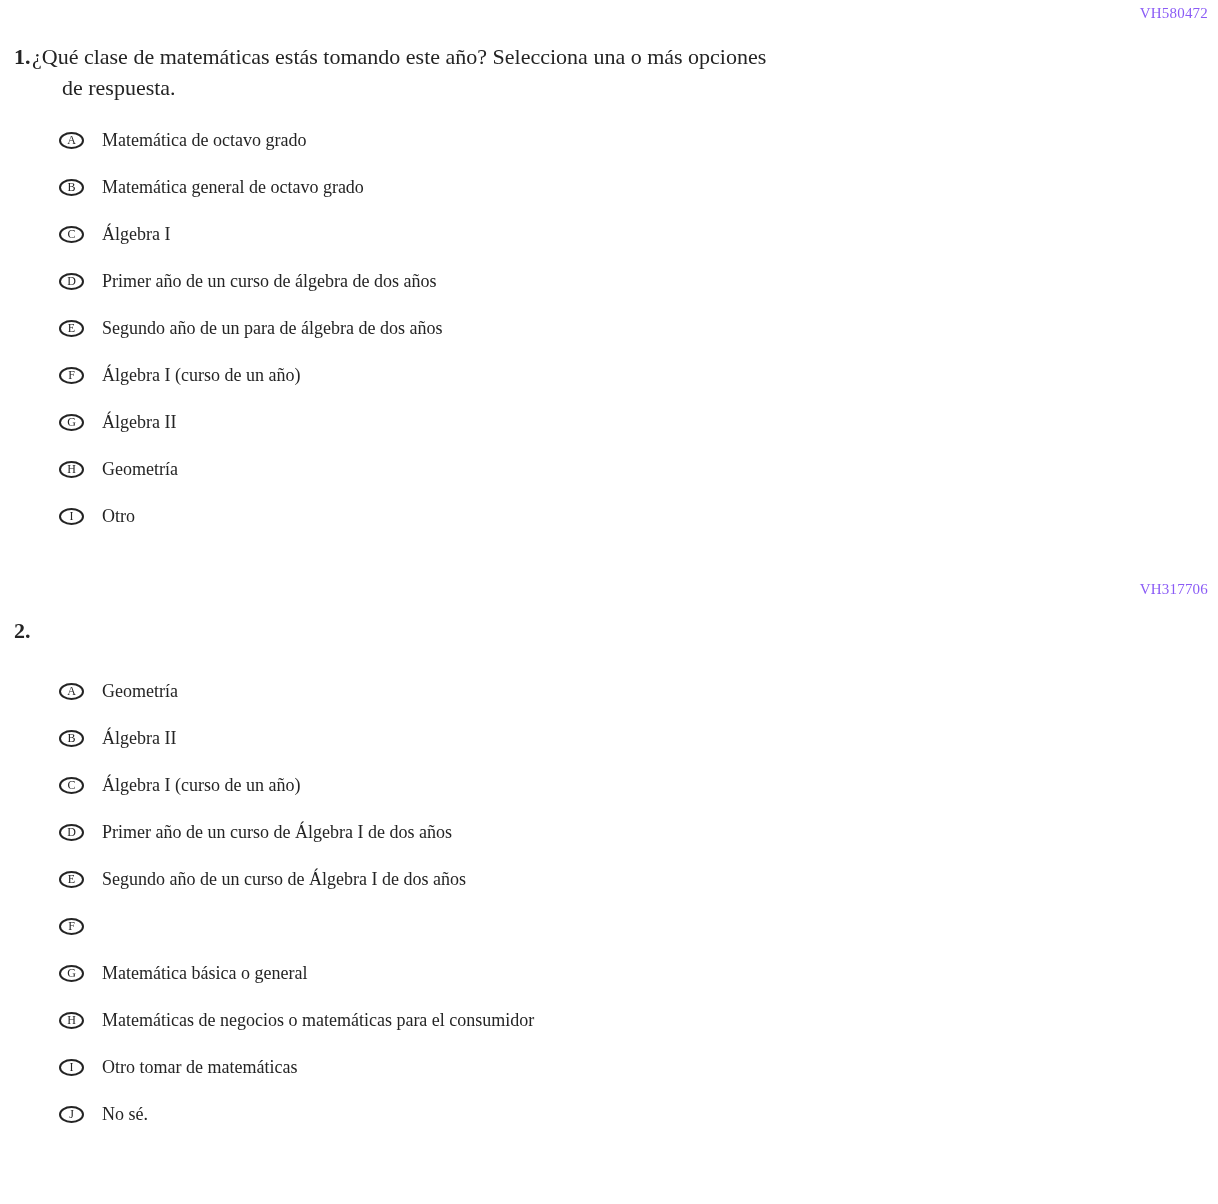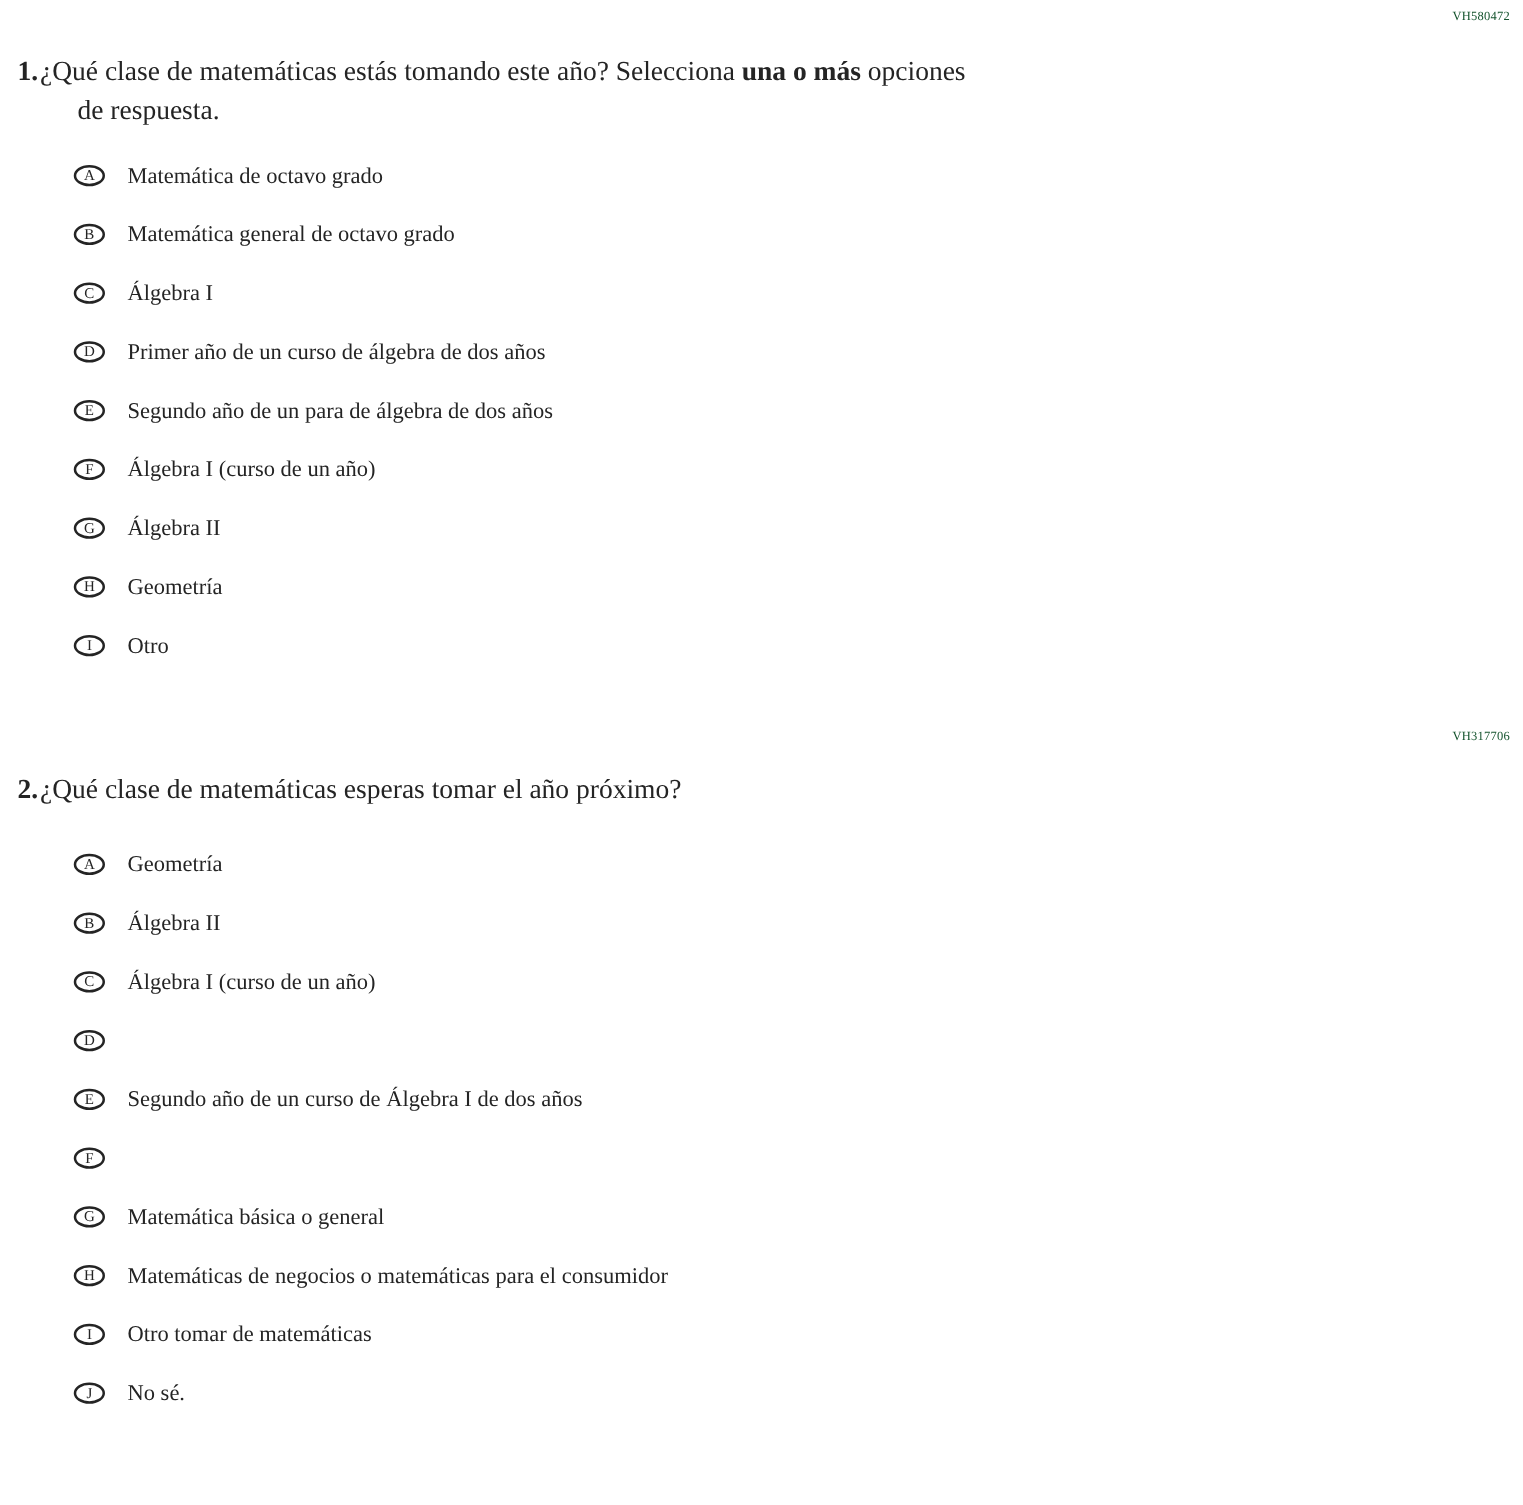--- a/index.html
+++ b/index.html
@@ -8,43 +8,43 @@
     height: 1204px;
     background: #ffffff;
     overflow: hidden;
     font-family: "Liberation Serif", "DejaVu Serif", serif;
     color: #242424;
   }
   .question-block { position: relative; }
   .item-code {
     text-align: right;
     padding-right: 10px;
-    font-size: 10px;
+    font-size: 15px;
     line-height: 15px;
-    color: #14532d;
+    color: #8b5cf6;
     letter-spacing: 0.2px;
   }
   .q1 .item-code { margin-top: 6px; }
   .q2 { margin-top: 54px; }
   .question-line {
     display: flex;
     margin-top: 20px;
     margin-left: 14px;
     font-size: 22px;
     line-height: 31px;
   }
   .q2 .question-line { margin-top: 18px; }
   .q-number {
     font-weight: bold;
     width: 18px;
     flex: none;
   }
   .q-prompt { }
   .prompt-line + .prompt-line { margin-left: 30px; }
-  .prompt-line .bold { font-weight: bold; }
+  .prompt-line .bold { font-weight: normal; }
   .options {
     margin-left: 59px;
     margin-top: 25px;
   }
   .q2 .options { margin-top: 33px; }
   .option-row {
     display: flex;
     align-items: center;
     height: 24px;
     margin-bottom: 23px;
@@ -147,23 +147,20 @@
     </span>
     <span class="option-label">Otro</span>
   </div>
 </div>
 </section>
 
 <section class="question-block q2">
   <div class="item-code">VH317706</div>
   <div class="question-line">
     <span class="q-number">2.</span>
-    <span class="q-prompt">
-        <div class="prompt-line"><span>¿Qué clase de matemáticas esperas tomar el año próximo?</span></div>
-      </span>
   </div>
   <div class="options">
   <div class="option-row">
     <span class="bubble">
       <span class="bubble-letter">A</span>
     </span>
     <span class="option-label">Geometría</span>
   </div>
 
   <div class="option-row">
@@ -177,20 +174,21 @@
     <span class="bubble">
       <span class="bubble-letter">C</span>
     </span>
     <span class="option-label">Álgebra I (curso de un año)</span>
   </div>
 
   <div class="option-row">
     <span class="bubble">
       <span class="bubble-letter">D</span>
     </span>
+    <span class="option-label">Primer año de un curso de Álgebra I de dos años</span>
   </div>
 
   <div class="option-row">
     <span class="bubble">
       <span class="bubble-letter">E</span>
     </span>
     <span class="option-label">Segundo año de un curso de Álgebra I de dos años</span>
   </div>
 
   <div class="option-row">

